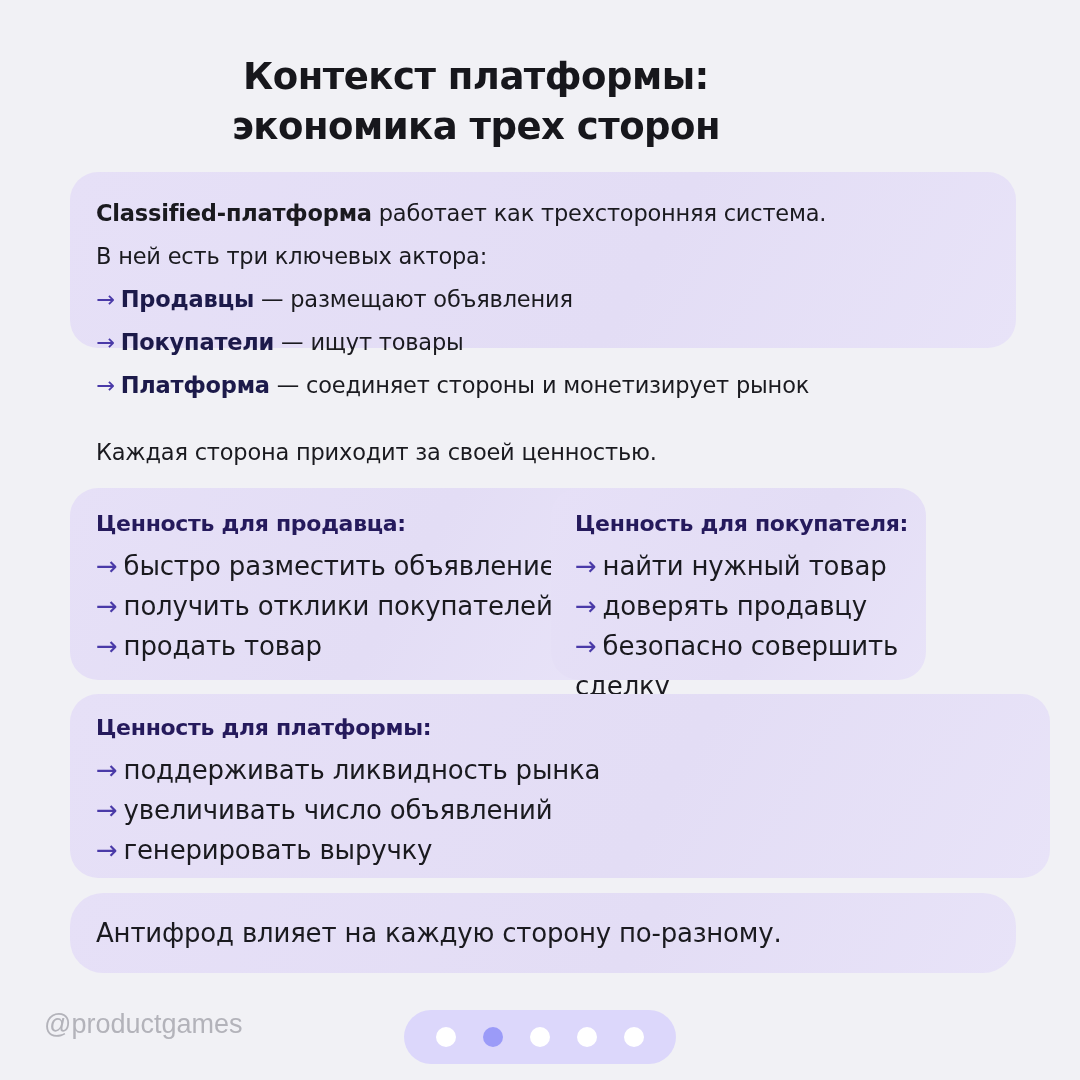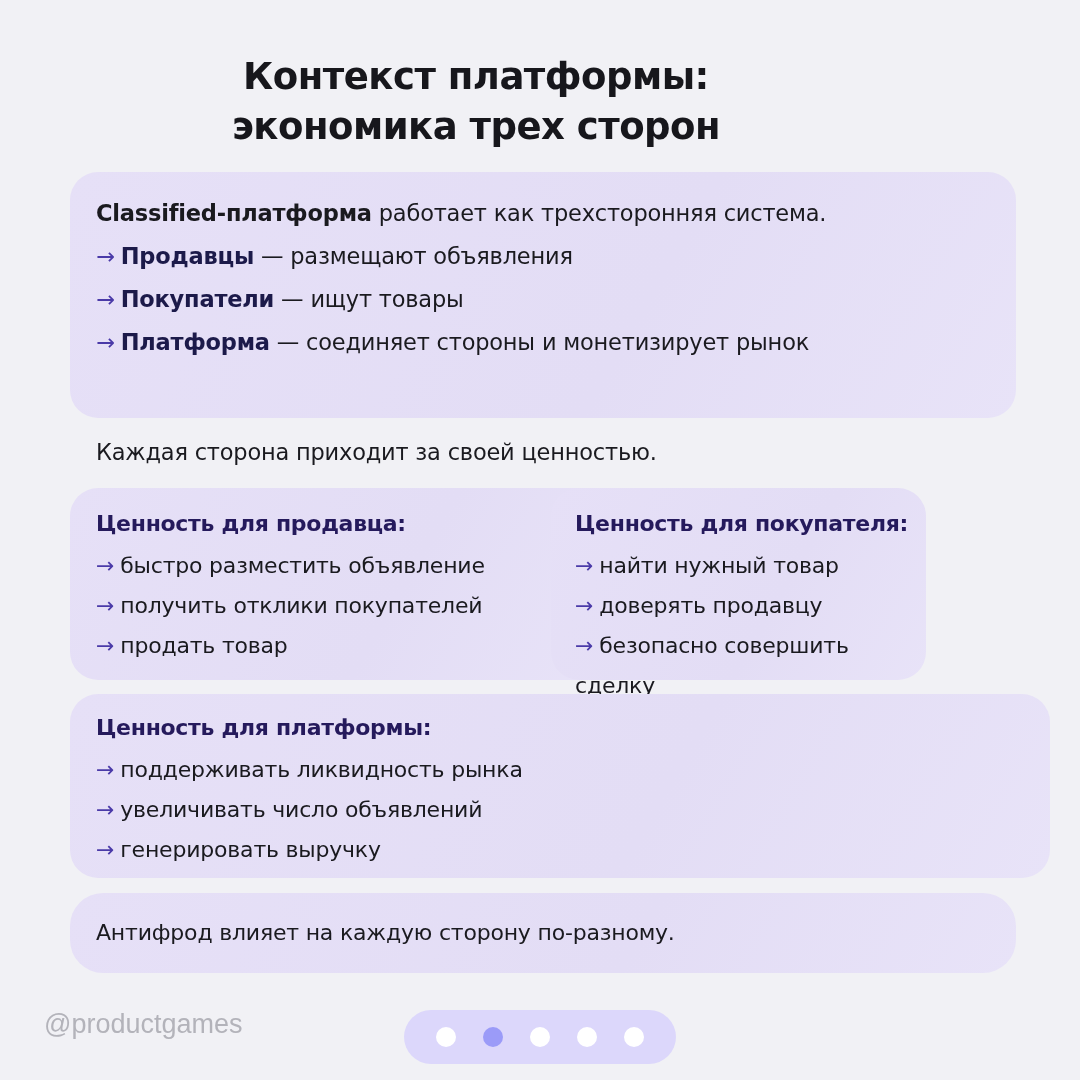--- a/index.html
+++ b/index.html
@@ -13,21 +13,21 @@
   }
   .card {
     position:absolute; background:linear-gradient(120deg,#e6e0f7 0%,#e3ddf5 60%,#e8e3f8 100%);
     border-radius:28px; box-sizing:border-box;
   }
   .line { font-size:22.5px; line-height:43px; white-space:nowrap; letter-spacing:-0.2px; }
   .arrow { color:#4a3aa8; margin-right:6px; }
   .strong { font-weight:bold; color:#1c1a4a;text-align:center; }
   .strong-dark { font-weight:bold; color:#1a1a1f; }
   .head { font-weight:bold; color:#251a5c; font-size:22px; line-height:40px; margin-bottom:2px; letter-spacing:-0.3px; }
-  .sub { font-size:22px; line-height:40px; letter-spacing:-0.2px; }
+  .sub { font-size:26px; line-height:40px; letter-spacing:-0.2px; }
   .plain {
     position:absolute; left:96px; top:432px; font-size:22.5px; line-height:40px; letter-spacing:-0.2px;
   }
   .footer-handle {
     position:absolute; left:44px; top:1009px; font-size:27px; color:#b3b3ba;
     font-family:"Liberation Sans", sans-serif;
   }
   .pager {
     position:absolute; left:404px; top:1010px; width:272px; height:54px; border-radius:27px;
     background:#dcd7fb; display:flex; align-items:center; justify-content:center; gap:27px;
@@ -36,24 +36,25 @@
   .dot.active { background:#9b9bf8; }
 </style>
 </head>
 <body>
 
 <div class="title">
   <div>Контекст платформы:</div>
   <div>экономика трех сторон</div>
 </div>
 
-<div class="card" style="left:70px; top:172px; width:946px; height:246px; padding:20px 0 0 26px;">
+<div class="card" style="left:70px; top:172px; width:946px; height:176px; padding:20px 0 0 26px;">
   <div class="line">
     <span class="strong-dark">Classified-платформа</span><span> работает как трехсторонняя система.</span>
   </div>
+  <div class="line">В ней есть три ключевых актора:</div>
   <div class="line">
     <span class="arrow">→</span><span class="strong">Продавцы</span><span> — размещают объявления</span>
   </div>
   <div class="line">
     <span class="arrow">→</span><span class="strong">Покупатели</span><span> — ищут товары</span>
   </div>
   <div class="line">
     <span class="arrow">→</span><span class="strong">Платформа</span><span> — соединяет стороны и монетизирует рынок</span>
   </div>
 </div>

